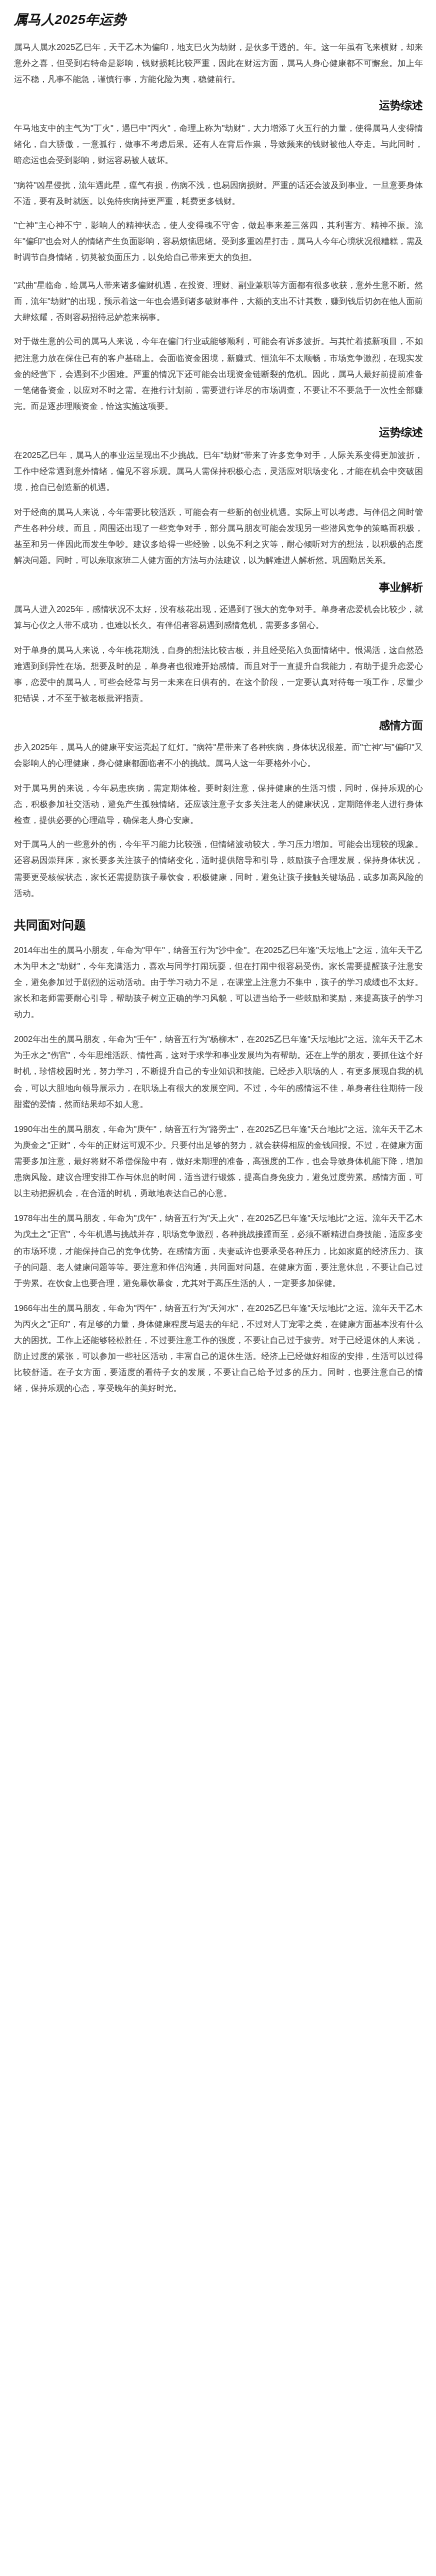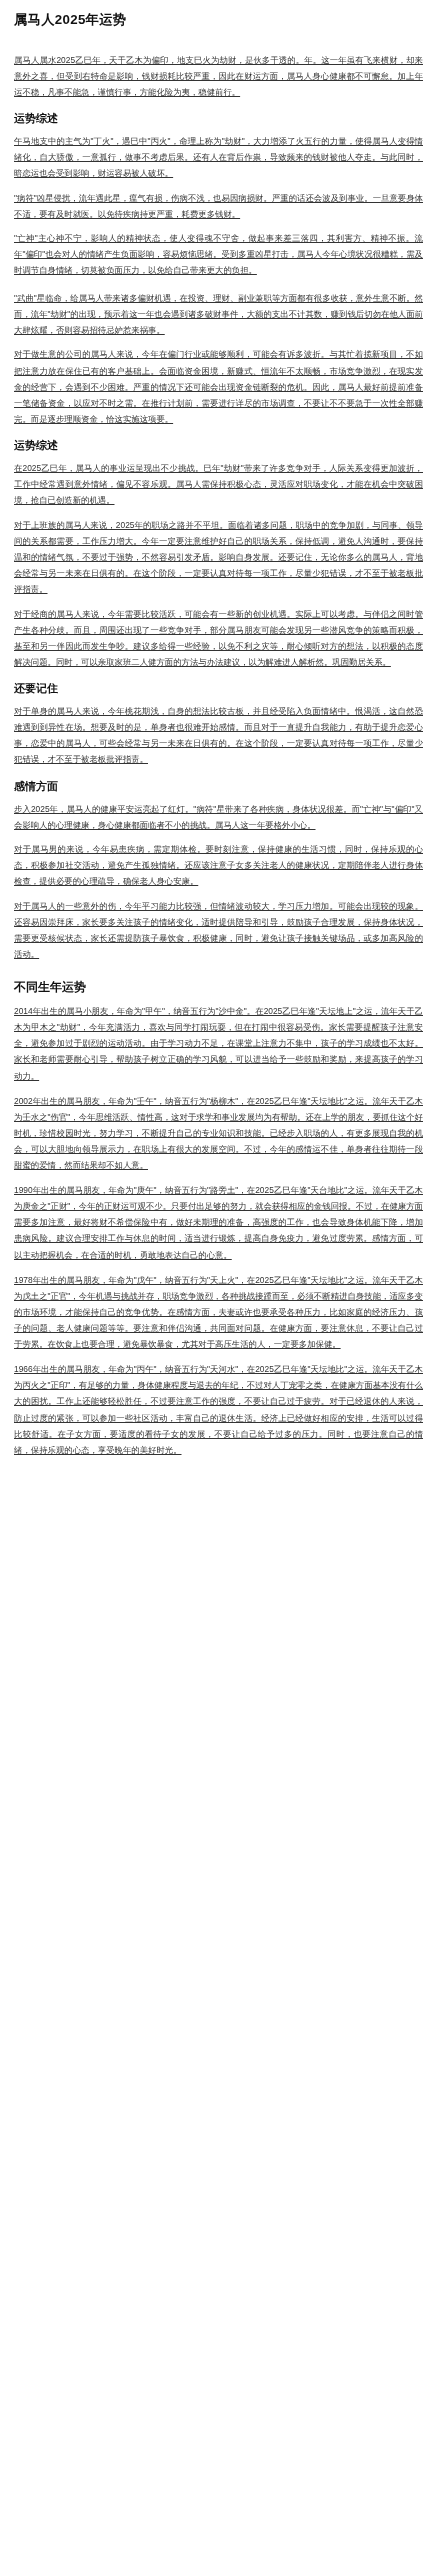--- a/index.html
+++ b/index.html
@@ -15,41 +15,42 @@
   }
   .page {
     width: 437px;
     padding: 11.4px 14px 25px 14px;
   }
   .doc-title {
     font-size: 13.3px;
     font-weight: bold;
     color: #111111;
     letter-spacing: 0.3px;
-    margin: 0 0 23px 0;
+    margin: 0 0 10px 0;
     line-height: 1.3;
+    font-style: italic;
   }
   .para {
     font-size: 8.4px;
     line-height: 1.92;
     color: #333333;
     margin: 0 0 8.2px 0;
     text-align: justify;
     text-justify: inter-ideograph;
-    text-decoration: underline;
   }
   .section {
     margin-top: 11.4px;
   }
   .section-title {
     font-size: 11px;
     font-weight: bold;
     color: #111111;
     margin: 0 0 6.3px 0;
     line-height: 1.4;
+    text-align: right;
   }
   .big-section-title {
     font-size: 12px;
     font-weight: bold;
     color: #111111;
     margin: 16.5px 0 7.6px 0;
     line-height: 1.4;
   }
   .year-block {
     margin-bottom: 8.9px;
@@ -72,38 +73,38 @@
   </div>
 
   <div class="section">
     <p class="para">"武曲"星临命，给属马人带来诸多偏财机遇，在投资、理财、副业兼职等方面都有很多收获，意外生意不断。然而，流年"劫财"的出现，预示着这一年也会遇到诸多破财事件，大额的支出不计其数，赚到钱后切勿在他人面前大肆炫耀，否则容易招待忌妒惹来祸事。</p>
     <p class="para">对于做生意的公司的属马人来说，今年在偏门行业或能够顺利，可能会有诉多波折。与其忙着揽新项目，不如把注意力放在保住已有的客户基础上。会面临资金困境，新赚式、恒流年不太顺畅，市场竞争激烈，在现实发金的经营下，会遇到不少困难。严重的情况下还可能会出现资金链断裂的危机。因此，属马人最好前提前准备一笔储备资金，以应对不时之需。在推行计划前，需要进行详尽的市场调查，不要让不不要急于一次性全部赚完。而是逐步理顺资金，恰这实施这项要。</p>
   </div>
 
   <div class="section">
     <h2 class="section-title">运势综述</h2>
     <p class="para">在2025乙巳年，属马人的事业运呈现出不少挑战。巳年"劫财"带来了许多竞争对手，人际关系变得更加波折，工作中经常遇到意外情绪，偏见不容乐观。属马人需保持积极心态，灵活应对职场变化，才能在机会中突破困境，抢自已创造新的机遇。</p>
-    <p class="para">对于上班族的属马人来说，2025年的职场之路并不平坦。面临着诸多问题，职场中的竞争加剧，与同事、领导间的关系都需要，工作压力增大。今年一定要注意维护好自己的职场关系，保持低调，避免人沟通时，要保持温和的情绪气氛，不要过于强势，不然容易引发矛盾。影响自身发展。还要记住，无论你多么的属马人，背地会经常与另一未来在日俱有的。在这个阶段，一定要认真对待每一项工作，尽量少犯错误，才不至于被老板批评指责。</p>
     <p class="para">对于经商的属马人来说，今年需要比较活跃，可能会有一些新的创业机遇。实际上可以考虑。与伴侣之间时管产生各种分歧。而且，周围还出现了一些竞争对手，部分属马朋友可能会发现另一些潜风竞争的策略而积极，基至和另一伴因此而发生争吵。建议多给得一些经验，以免不利之灾等，耐心倾听对方的想法，以积极的态度解决问题。同时，可以亲取家班二人健方面的方法与办法建议，以为解难进人解析然。巩固勤居关系。</p>
   </div>
 
   <div class="section">
-    <h2 class="section-title">还要记住</h2>
+    <h2 class="section-title">事业解析</h2>
+    <p class="para">属马人进入2025年，感情状况不太好，没有核花出现，还遇到了强大的竞争对手。单身者恋爱机会比较少，就算与心仪之人带不成功，也难以长久。有伴侣者容易遇到感情危机，需要多多留心。</p>
     <p class="para">对于单身的属马人来说，今年桃花期浅，自身的想法比较古板，并且经受陷入负面情绪中。恨渴活，这自然恐难遇到到异性在场。想要及时的是，单身者也很难开始感情。而且对于一直提升自我能力，有助于提升恋爱心事，恋爱中的属马人，可些会经常与另一未来在日俱有的。在这个阶段，一定要认真对待每一项工作，尽量少犯错误，才不至于被老板批评指责。</p>
   </div>
 
   <div class="section">
     <h2 class="section-title">感情方面</h2>
     <p class="para">步入2025年，属马人的健康平安运亮起了红灯。"病符"星带来了各种疾病，身体状况很差。而"亡神"与"偏印"又会影响人的心理健康，身心健康都面临者不小的挑战。属马人这一年要格外小心。</p>
     <p class="para">对于属马男的来说，今年易患疾病，需定期体检。要时刻注意，保持健康的生活习惯，同时，保持乐观的心态，积极参加社交活动，避免产生孤独情绪。还应该注意子女多关注老人的健康状况，定期陪伴老人进行身体检查，提供必要的心理疏导，确保老人身心安康。</p>
     <p class="para">对于属马人的一些意外的伤，今年平习能力比较强，但情绪波动较大，学习压力增加。可能会出现较的现象。还容易因崇拜床，家长要多关注孩子的情绪变化，适时提供陪导和引导，鼓励孩子合理发展，保持身体状况，需要更受核候状态，家长还需提防孩子暴饮食，积极健康，同时，避免让孩子接触关键场品，或多加高风险的活动。</p>
   </div>
 
   <div class="section">
-    <h2 class="big-section-title">不同生年运势</h2>
+    <h2 class="big-section-title">共同面对问题</h2>
     <div class="year-block">
       <p class="para">2014年出生的属马小朋友，年命为"甲午"，纳音五行为"沙中金"。在2025乙巳年逢"天坛地上"之运，流年天干乙木为甲木之"劫财"，今年充满活力，喜欢与同学打闹玩耍，但在打闹中很容易受伤。家长需要提醒孩子注意安全，避免参加过于剧烈的运动活动。由于学习动力不足，在课堂上注意力不集中，孩子的学习成绩也不太好。家长和老师需要耐心引导，帮助孩子树立正确的学习风貌，可以进当给予一些鼓励和奖励，来提高孩子的学习动力。</p>
     </div>
     <div class="year-block">
       <p class="para">2002年出生的属马朋友，年命为"壬午"，纳音五行为"杨柳木"，在2025乙巳年逢"天坛地比"之运。流年天干乙木为壬水之"伤官"，今年思维活跃、情性高，这对于求学和事业发展均为有帮助。还在上学的朋友，要抓住这个好时机，珍惜校园时光，努力学习，不断提升自己的专业知识和技能。已经步入职场的人，有更多展现自我的机会，可以大胆地向领导展示力，在职场上有很大的发展空间。不过，今年的感情运不佳，单身者往往期待一段甜蜜的爱情，然而结果却不如人意。</p>
     </div>
     <div class="year-block">
       <p class="para">1990年出生的属马朋友，年命为"庚午"，纳音五行为"路旁土"，在2025乙巳年逢"天台地比"之运。流年天干乙木为庚金之"正财"，今年的正财运可观不少。只要付出足够的努力，就会获得相应的金钱回报。不过，在健康方面需要多加注意，最好将财不希偿保险中有，做好未期理的准备，高强度的工作，也会导致身体机能下降，增加患病风险。建议合理安排工作与休息的时间，适当进行锻炼，提高自身免疫力，避免过度劳累。感情方面，可以主动把握机会，在合适的时机，勇敢地表达自己的心意。</p>
     </div>
     <div class="year-block">

